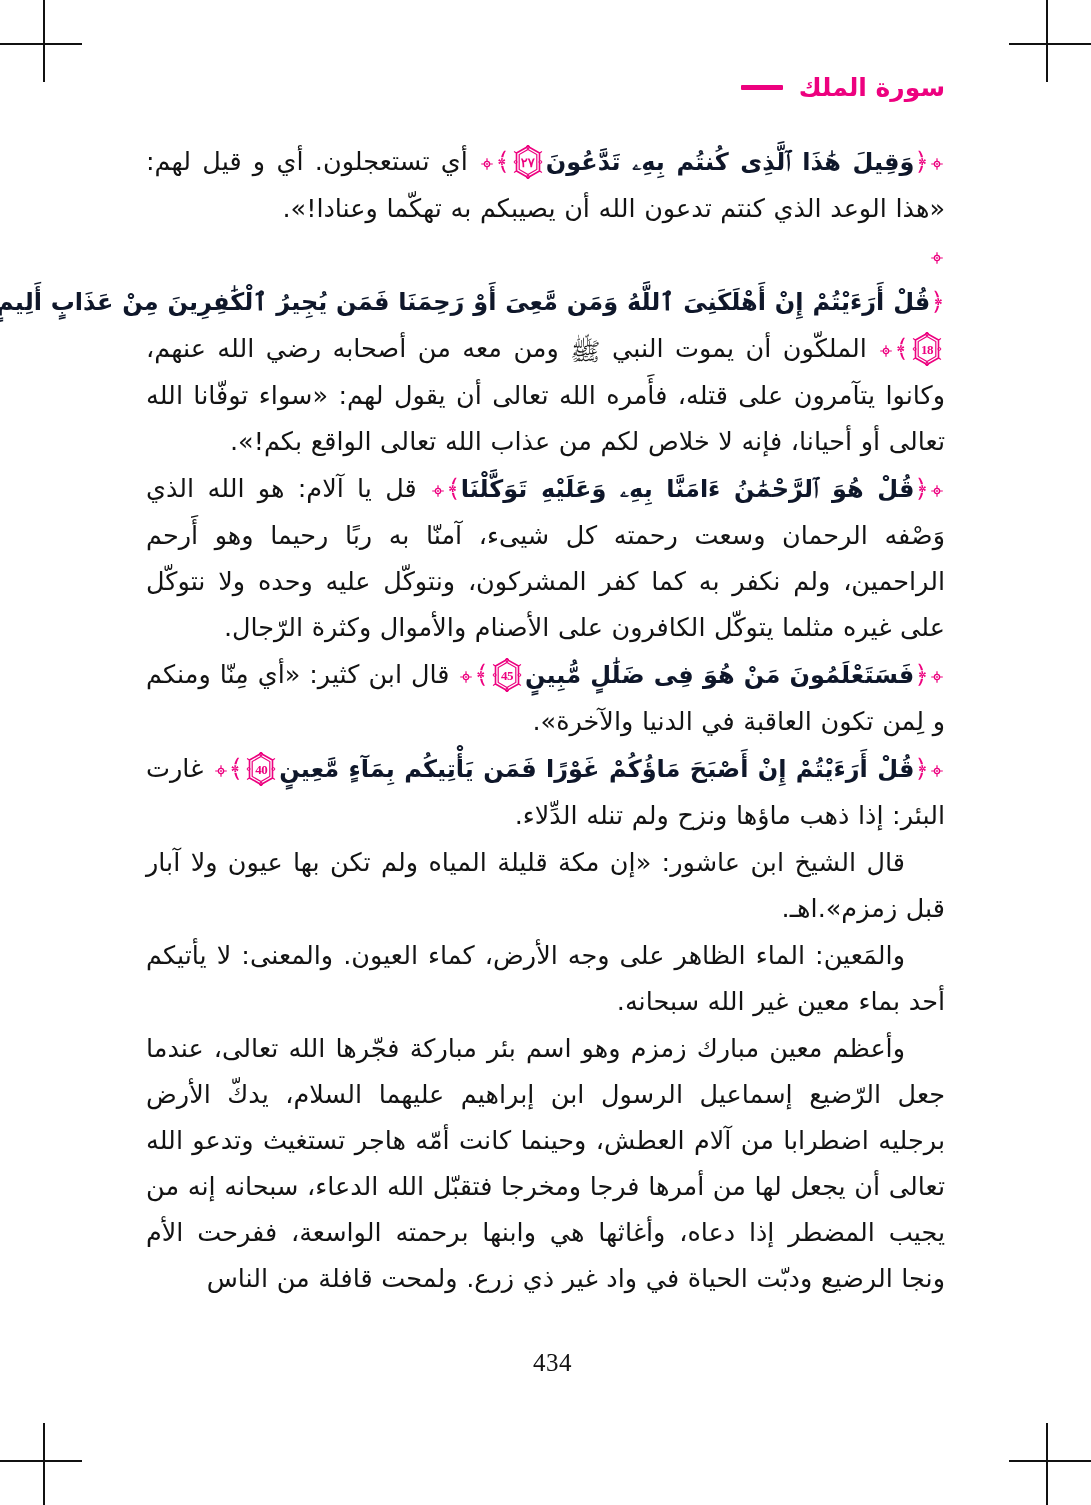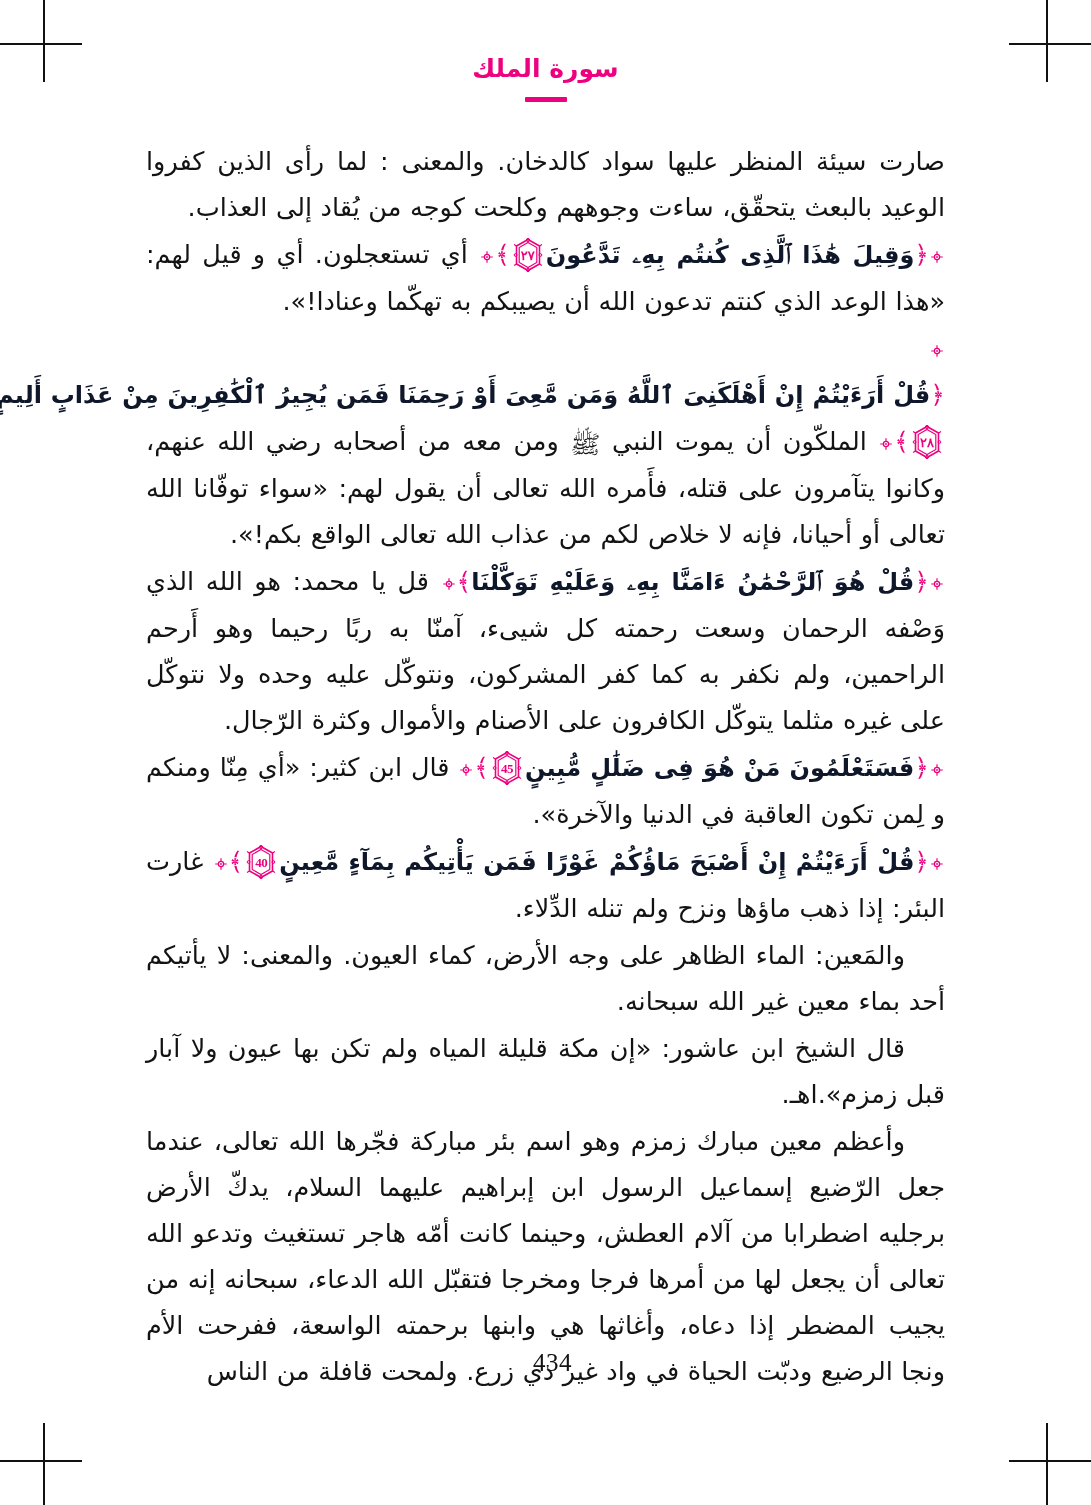--- a/index.html
+++ b/index.html
@@ -39,21 +39,21 @@
     top: 0;
     width: 1091px;
     height: 1505px;
     box-sizing: border-box;
     padding: 0 146px;
   }
 
   
   .running-head {
     display: flex;
-    flex-direction: column;
+    flex-direction: row;
     align-items: center;
     justify-content: flex-start;
     gap: 16px;
     height: 62px;
     padding-top: 56px;
     box-sizing: content-box;
   }
   .running-head-title {
     color: #ED017F;
     font-family: "DejaVu Sans", sans-serif;
@@ -177,21 +177,20 @@
 <div class="crop h crop-br-h"></div>
 
 <div class="page">
 
   <div class="running-head">
     <span class="running-head-title">سورة الملك</span>
     <span class="running-head-rule"></span>
   </div>
 
   <div class="content" id="content-root">
-      <p class="para"><span>صارت سيئة المنظر عليها سواد كالدخان. والمعنى : لما رأى الذين كفروا الوعيد بالبعث يتحقّق، ساءت وجوههم وكلحت كوجه من يُقاد إلى العذاب.</span></p>
       <p class="para"><span><span><svg width="16" height="16" viewBox="0 0 16 16" aria-hidden="true" style="vertical-align:-2px">
               <circle cx="8" cy="8" r="2.6" fill="none" stroke="#ED017F" stroke-width="1.3"></circle>
               <circle cx="8" cy="8" r="0.9" fill="#ED017F"></circle>
               <path d="M8 5.4 L8 2.2 M8 10.6 L8 13.8 M5.4 8 L2.2 8 M10.6 8 L13.8 8" stroke="#ED017F" stroke-width="1.2"></path>
             </svg></span><span class="ayah-open">﴿</span><span class="ayah">وَقِيلَ هَٰذَا ٱلَّذِى كُنتُم بِهِۦ تَدَّعُونَ</span><span class="ayah-mark"><svg width="34" height="34" viewBox="0 0 34 34" aria-hidden="true">
               <polygon points="17,1.5 28.5,8 28.5,26 17,32.5 5.5,26 5.5,8" fill="none" stroke="#ED017F" stroke-width="1.6"></polygon>
               <polygon points="17,4.5 25.8,9.6 25.8,24.4 17,29.5 8.2,24.4 8.2,9.6" fill="none" stroke="#ED017F" stroke-width="1.2"></polygon>
               <path d="M17 1.5 L17 -1 M5.5 8 L3 6.6 M28.5 8 L31 6.6 M5.5 26 L3 27.4 M28.5 26 L31 27.4 M17 32.5 L17 35" stroke="#ED017F" stroke-width="1.2"></path>
               <circle cx="17" cy="2" r="1.6" fill="none" stroke="#ED017F" stroke-width="1"></circle>
               <circle cx="17" cy="32" r="1.6" fill="none" stroke="#ED017F" stroke-width="1"></circle>
@@ -207,34 +206,34 @@
               <circle cx="8" cy="8" r="0.9" fill="#ED017F"></circle>
               <path d="M8 5.4 L8 2.2 M8 10.6 L8 13.8 M5.4 8 L2.2 8 M10.6 8 L13.8 8" stroke="#ED017F" stroke-width="1.2"></path>
             </svg></span><span class="ayah-open">﴿</span><span class="ayah">قُلْ أَرَءَيْتُمْ إِنْ أَهْلَكَنِىَ ٱللَّهُ وَمَن مَّعِىَ أَوْ رَحِمَنَا فَمَن يُجِيرُ ٱلْكَٰفِرِينَ مِنْ عَذَابٍ أَلِيمٍ</span><span class="ayah-mark"><svg width="34" height="34" viewBox="0 0 34 34" aria-hidden="true">
               <polygon points="17,1.5 28.5,8 28.5,26 17,32.5 5.5,26 5.5,8" fill="none" stroke="#ED017F" stroke-width="1.6"></polygon>
               <polygon points="17,4.5 25.8,9.6 25.8,24.4 17,29.5 8.2,24.4 8.2,9.6" fill="none" stroke="#ED017F" stroke-width="1.2"></polygon>
               <path d="M17 1.5 L17 -1 M5.5 8 L3 6.6 M28.5 8 L31 6.6 M5.5 26 L3 27.4 M28.5 26 L31 27.4 M17 32.5 L17 35" stroke="#ED017F" stroke-width="1.2"></path>
               <circle cx="17" cy="2" r="1.6" fill="none" stroke="#ED017F" stroke-width="1"></circle>
               <circle cx="17" cy="32" r="1.6" fill="none" stroke="#ED017F" stroke-width="1"></circle>
               <circle cx="4.6" cy="17" r="1.4" fill="none" stroke="#ED017F" stroke-width="1"></circle>
               <circle cx="29.4" cy="17" r="1.4" fill="none" stroke="#ED017F" stroke-width="1"></circle>
-            </svg><span class="num">٢٨</span></span><span class="ayah-close">﴾</span><span><svg width="16" height="16" viewBox="0 0 16 16" aria-hidden="true" style="vertical-align:-2px">
+            </svg><span class="num">18</span></span><span class="ayah-close">﴾</span><span><svg width="16" height="16" viewBox="0 0 16 16" aria-hidden="true" style="vertical-align:-2px">
               <circle cx="8" cy="8" r="2.6" fill="none" stroke="#ED017F" stroke-width="1.3"></circle>
               <circle cx="8" cy="8" r="0.9" fill="#ED017F"></circle>
               <path d="M8 5.4 L8 2.2 M8 10.6 L8 13.8 M5.4 8 L2.2 8 M10.6 8 L13.8 8" stroke="#ED017F" stroke-width="1.2"></path>
             </svg></span></span><span> الملكّون أن يموت النبي </span><span class="sallam">ﷺ</span><span> ومن معه من أصحابه رضي الله عنهم، وكانوا يتآمرون على قتله، فأَمره الله تعالى أن يقول لهم: «سواء توفّانا الله تعالى أو أحيانا، فإنه لا خلاص لكم من عذاب الله تعالى الواقع بكم!».</span></p>
       <p class="para"><span><span><svg width="16" height="16" viewBox="0 0 16 16" aria-hidden="true" style="vertical-align:-2px">
               <circle cx="8" cy="8" r="2.6" fill="none" stroke="#ED017F" stroke-width="1.3"></circle>
               <circle cx="8" cy="8" r="0.9" fill="#ED017F"></circle>
               <path d="M8 5.4 L8 2.2 M8 10.6 L8 13.8 M5.4 8 L2.2 8 M10.6 8 L13.8 8" stroke="#ED017F" stroke-width="1.2"></path>
             </svg></span><span class="ayah-open">﴿</span><span class="ayah">قُلْ هُوَ ٱلرَّحْمَٰنُ ءَامَنَّا بِهِۦ وَعَلَيْهِ تَوَكَّلْنَا</span><span class="ayah-close">﴾</span><span><svg width="16" height="16" viewBox="0 0 16 16" aria-hidden="true" style="vertical-align:-2px">
               <circle cx="8" cy="8" r="2.6" fill="none" stroke="#ED017F" stroke-width="1.3"></circle>
               <circle cx="8" cy="8" r="0.9" fill="#ED017F"></circle>
               <path d="M8 5.4 L8 2.2 M8 10.6 L8 13.8 M5.4 8 L2.2 8 M10.6 8 L13.8 8" stroke="#ED017F" stroke-width="1.2"></path>
-            </svg></span></span><span> قل يا محمد: هو الله الذي وَصْفه الرحمان وسعت رحمته كل شيىء، آمنّا به ربًا رحيما وهو أَرحم الراحمين، ولم نكفر به كما كفر المشركون، ونتوكّل عليه وحده ولا نتوكّل على غيره مثلما يتوكّل الكافرون على الأصنام والأموال وكثرة الرّجال.</span></p>
+            </svg></span></span><span> قل يا آلام: هو الله الذي وَصْفه الرحمان وسعت رحمته كل شيىء، آمنّا به ربًا رحيما وهو أَرحم الراحمين، ولم نكفر به كما كفر المشركون، ونتوكّل عليه وحده ولا نتوكّل على غيره مثلما يتوكّل الكافرون على الأصنام والأموال وكثرة الرّجال.</span></p>
       <p class="para"><span><span><svg width="16" height="16" viewBox="0 0 16 16" aria-hidden="true" style="vertical-align:-2px">
               <circle cx="8" cy="8" r="2.6" fill="none" stroke="#ED017F" stroke-width="1.3"></circle>
               <circle cx="8" cy="8" r="0.9" fill="#ED017F"></circle>
               <path d="M8 5.4 L8 2.2 M8 10.6 L8 13.8 M5.4 8 L2.2 8 M10.6 8 L13.8 8" stroke="#ED017F" stroke-width="1.2"></path>
             </svg></span><span class="ayah-open">﴿</span><span class="ayah">فَسَتَعْلَمُونَ مَنْ هُوَ فِى ضَلَٰلٍ مُّبِينٍ</span><span class="ayah-mark"><svg width="34" height="34" viewBox="0 0 34 34" aria-hidden="true">
               <polygon points="17,1.5 28.5,8 28.5,26 17,32.5 5.5,26 5.5,8" fill="none" stroke="#ED017F" stroke-width="1.6"></polygon>
               <polygon points="17,4.5 25.8,9.6 25.8,24.4 17,29.5 8.2,24.4 8.2,9.6" fill="none" stroke="#ED017F" stroke-width="1.2"></polygon>
               <path d="M17 1.5 L17 -1 M5.5 8 L3 6.6 M28.5 8 L31 6.6 M5.5 26 L3 27.4 M28.5 26 L31 27.4 M17 32.5 L17 35" stroke="#ED017F" stroke-width="1.2"></path>
               <circle cx="17" cy="2" r="1.6" fill="none" stroke="#ED017F" stroke-width="1"></circle>
               <circle cx="17" cy="32" r="1.6" fill="none" stroke="#ED017F" stroke-width="1"></circle>
@@ -255,20 +254,20 @@
               <path d="M17 1.5 L17 -1 M5.5 8 L3 6.6 M28.5 8 L31 6.6 M5.5 26 L3 27.4 M28.5 26 L31 27.4 M17 32.5 L17 35" stroke="#ED017F" stroke-width="1.2"></path>
               <circle cx="17" cy="2" r="1.6" fill="none" stroke="#ED017F" stroke-width="1"></circle>
               <circle cx="17" cy="32" r="1.6" fill="none" stroke="#ED017F" stroke-width="1"></circle>
               <circle cx="4.6" cy="17" r="1.4" fill="none" stroke="#ED017F" stroke-width="1"></circle>
               <circle cx="29.4" cy="17" r="1.4" fill="none" stroke="#ED017F" stroke-width="1"></circle>
             </svg><span class="num">40</span></span><span class="ayah-close">﴾</span><span><svg width="16" height="16" viewBox="0 0 16 16" aria-hidden="true" style="vertical-align:-2px">
               <circle cx="8" cy="8" r="2.6" fill="none" stroke="#ED017F" stroke-width="1.3"></circle>
               <circle cx="8" cy="8" r="0.9" fill="#ED017F"></circle>
               <path d="M8 5.4 L8 2.2 M8 10.6 L8 13.8 M5.4 8 L2.2 8 M10.6 8 L13.8 8" stroke="#ED017F" stroke-width="1.2"></path>
             </svg></span></span><span> غارت البئر: إذا ذهب ماؤها ونزح ولم تنله الدِّلاء.</span></p>
+      <p class="para indent"><span>قال الشيخ ابن عاشور: «إن مكة قليلة المياه ولم تكن بها عيون ولا آبار قبل زمزم».اهـ.</span></p>
       <p class="para indent"><span>والمَعين: الماء الظاهر على وجه الأرض، كماء العيون. والمعنى: لا يأتيكم أحد بماء معين غير الله سبحانه.</span></p>
-      <p class="para indent"><span>قال الشيخ ابن عاشور: «إن مكة قليلة المياه ولم تكن بها عيون ولا آبار قبل زمزم».اهـ.</span></p>
       <p class="para indent"><span>وأعظم معين مبارك زمزم وهو اسم بئر مباركة فجّرها الله تعالى، عندما جعل الرّضيع إسماعيل الرسول ابن إبراهيم عليهما السلام، يدكّ الأرض برجليه اضطرابا من آلام العطش، وحينما كانت أمّه هاجر تستغيث وتدعو الله تعالى أن يجعل لها من أمرها فرجا ومخرجا فتقبّل الله الدعاء، سبحانه إنه من يجيب المضطر إذا دعاه، وأغاثها هي وابنها برحمته الواسعة، ففرحت الأم ونجا الرضيع ودبّت الحياة في واد غير ذي زرع. ولمحت قافلة من الناس</span></p>
     </div>
 
   <div class="folio">434</div>
 
 </div>
 
 </body></html>

